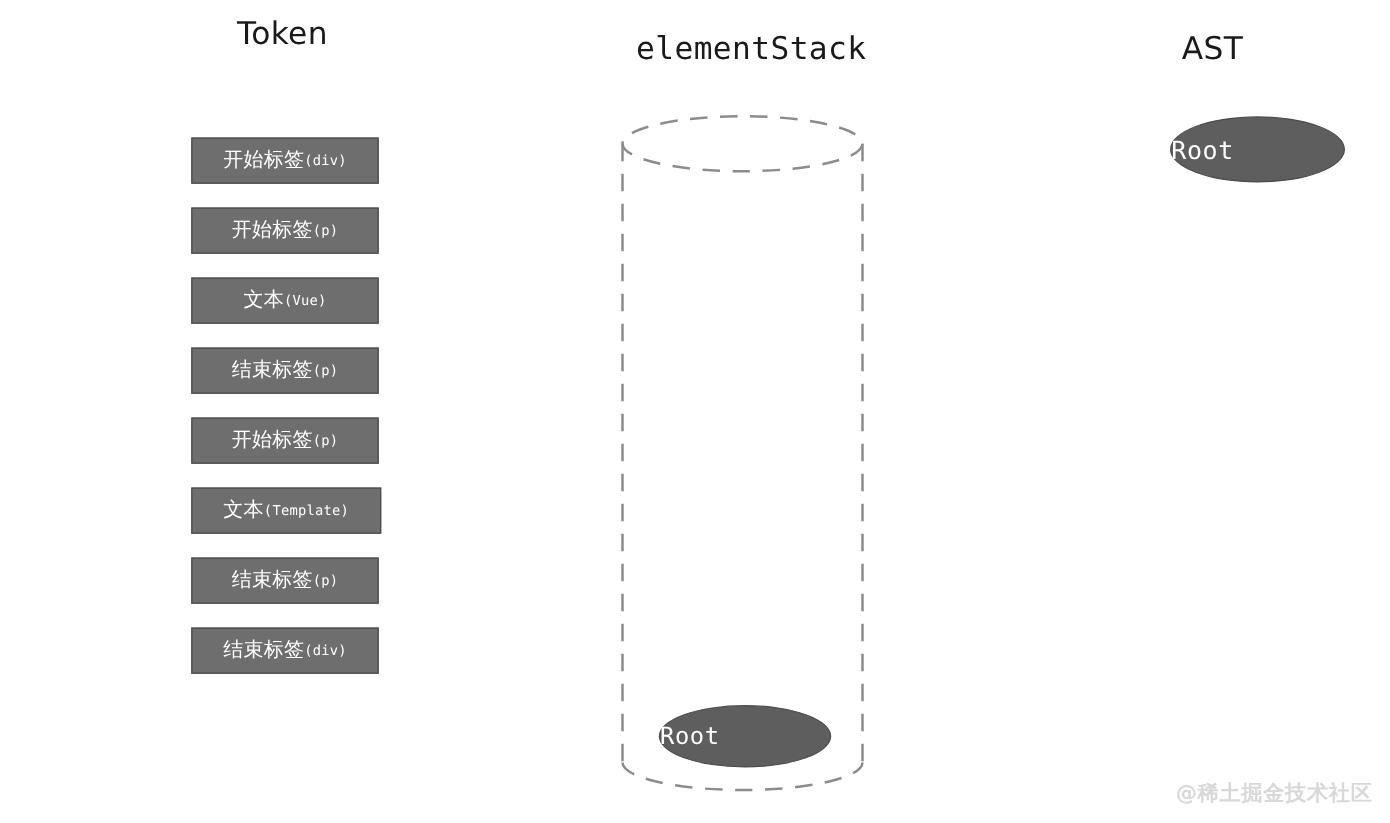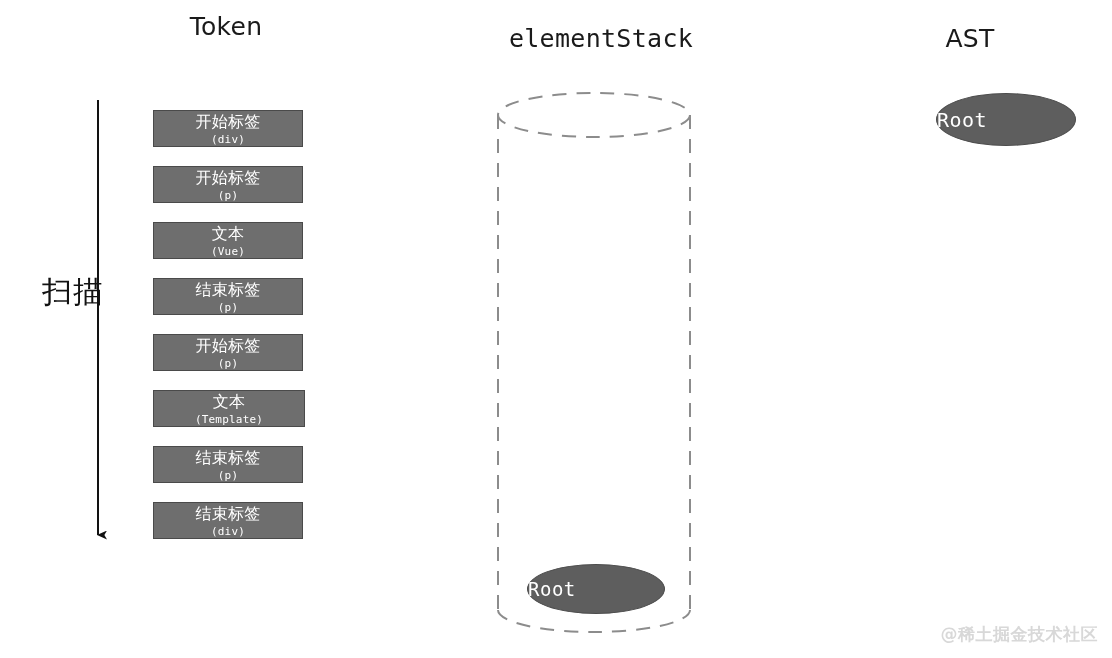--- a/index.html
+++ b/index.html
@@ -67,21 +67,20 @@
     background: #6e6e6e;
     border: 1px solid #4a4a4a;
     color: #ffffff;
     display: flex;
     align-items: center;
     justify-content: center;
     font-size: 16px;
     letter-spacing: 0.2px;
     white-space: nowrap;
     font-family: "DejaVu Sans", "Liberation Sans", sans-serif;
-    flex-direction: column;
   }
   .token-box.wide { width: 152px; }
   .token-box .mono {
     font-family: "DejaVu Sans Mono", "Liberation Mono", monospace;
     font-size: 11px;
   }
 
   
   #cylinder {
     position: absolute;
@@ -136,31 +135,20 @@
 <body>
 
 <div id="canvas">
 
   <div class="col-title" id="title-token">Token</div>
 
   <div class="col-title" id="title-stack">elementStack</div>
 
   <div class="col-title" id="title-ast">AST</div>
 
-  <div id="scan-group">
-    <svg width="130" height="490" viewBox="0 0 130 490">
-      <defs>
-        <marker id="arrowhead" markerWidth="9" markerHeight="10" refX="4.5" refY="9" orient="auto" markerUnits="userSpaceOnUse">
-          <path d="M0,0 L4.5,10 L9,0 L4.5,2.6 Z" fill="#121212"></path>
-        </marker>
-      </defs>
-      <line x1="78" y1="20" x2="78" y2="455" stroke="#121212" stroke-width="2" marker-end="url(#arrowhead)"></line>
-    </svg>
-    <div id="scan-label">扫描</div>
-  </div>
 
   <div id="token-column">
 
     <div class="token-box">
       <span>开始标签</span>
         <span class="mono">(div)</span>
     </div>
 
     <div class="token-box">
       <span>开始标签</span>

